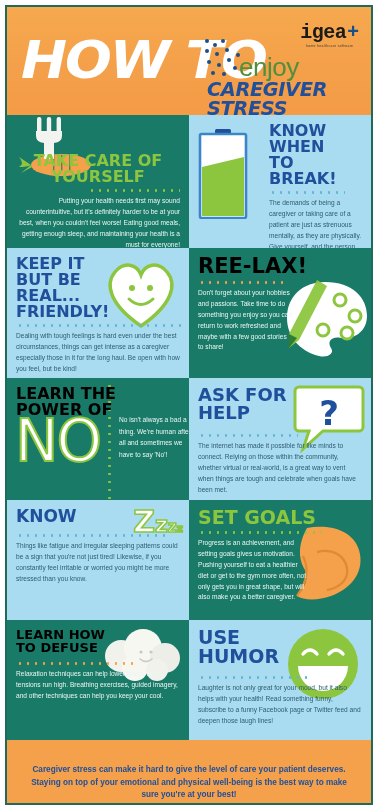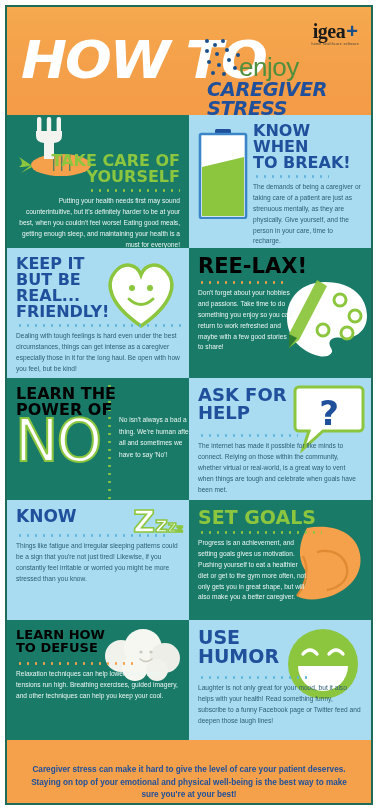--- a/index.html
+++ b/index.html
@@ -16,21 +16,21 @@
   
   .header{
     position:relative;height:108px;
     background:linear-gradient(180deg,#f6a94e 0%,#f4a04a 55%,#f49b46 100%);
     overflow:hidden;
   }
   .logo{
     position:absolute;right:12px;top:14px;text-align:center;line-height:1;
   }
   .logo-main{
-    font-family:Liberation Serif, serif;font-weight:700;font-size:20px;color:#1b1b1b;
+    font-family:Liberation Mono, monospace;font-weight:700;font-size:20px;color:#1b1b1b;
     letter-spacing:-.5px;display:inline-block;position:relative;
   }
   .logo-plus{
     color:#1a4f8a;font-family:"Liberation Sans",sans-serif;font-weight:700;
     font-size:20px;margin-left:1px;
   }
   .logo-sub{
     font-size:3.4px;letter-spacing:.35px;color:#3b3b3b;margin-top:2px;
     font-family:"Liberation Sans",sans-serif;white-space:nowrap;
   }
@@ -199,36 +199,36 @@
             <rect x="54" y="10" width="1.4" height="16" fill="#1a7a68" opacity=".75"></rect>
           </svg>
           <svg class="art" style="left:26px;top:2px;width:32px;height:42px" viewBox="0 0 32 42">
             <rect x="4" y="0" width="4.4" height="16" rx="2" fill="#f3f3ef"></rect>
             <rect x="13.8" y="0" width="4.4" height="16" rx="2" fill="#f3f3ef"></rect>
             <rect x="23.6" y="0" width="4.4" height="16" rx="2" fill="#f3f3ef"></rect>
             <path d="M3 14 h26 v5 q0 6 -8 7 v16 h-10 v-16 q-8 -1 -8 -7 z" fill="#f3f3ef"></path>
           </svg>
           <div class="pad">
             <div style="height:30px"></div>
-            <div class="ttl md t-green" style="text-align:right">
+            <div class="ttl md t-green" style="text-align:center">
               <div>Take Care of</div>
               <div>Yourself</div>
             </div>
             <div class="dotline dl-green" style="width:92px;margin-left:auto"></div>
             <p class="body b-white b-right">Putting your health needs first may sound counterintuitive, but it's definitely harder to be at your best, when you couldn't feel worse! Eating good meals, getting enough sleep, and maintaining your health is a must for everyone!</p>
           </div>
         </div>
 
         <div class="cell blue">
           <svg class="art battery" viewBox="0 0 52 90">
             <rect x="18" y="0" width="16" height="6" rx="1.5" fill="#20509b"></rect>
             <rect x="3" y="5" width="46" height="84" rx="1.5" fill="#ffffff" stroke="#3a86c8" stroke-width="2.6"></rect>
             <path d="M5 38 L47 28 L47 87 L5 87 Z" fill="#8cc63f"></path>
           </svg>
-          <div class="pad" style="padding-left:64px">
+          <div class="pad" style="padding-left:80px">
             <div class="ttl md t-blue">
               <div>Know When</div>
               <div>to Break!</div>
             </div>
             <div class="dotline dl-blue" style="width:76px"></div>
             <p class="body b-dark">The demands of being a caregiver or taking care of a patient are just as strenuous mentally, as they are physically. Give yourself, and the person in your care, time to recharge.</p>
           </div>
         </div>
       </div>
 

